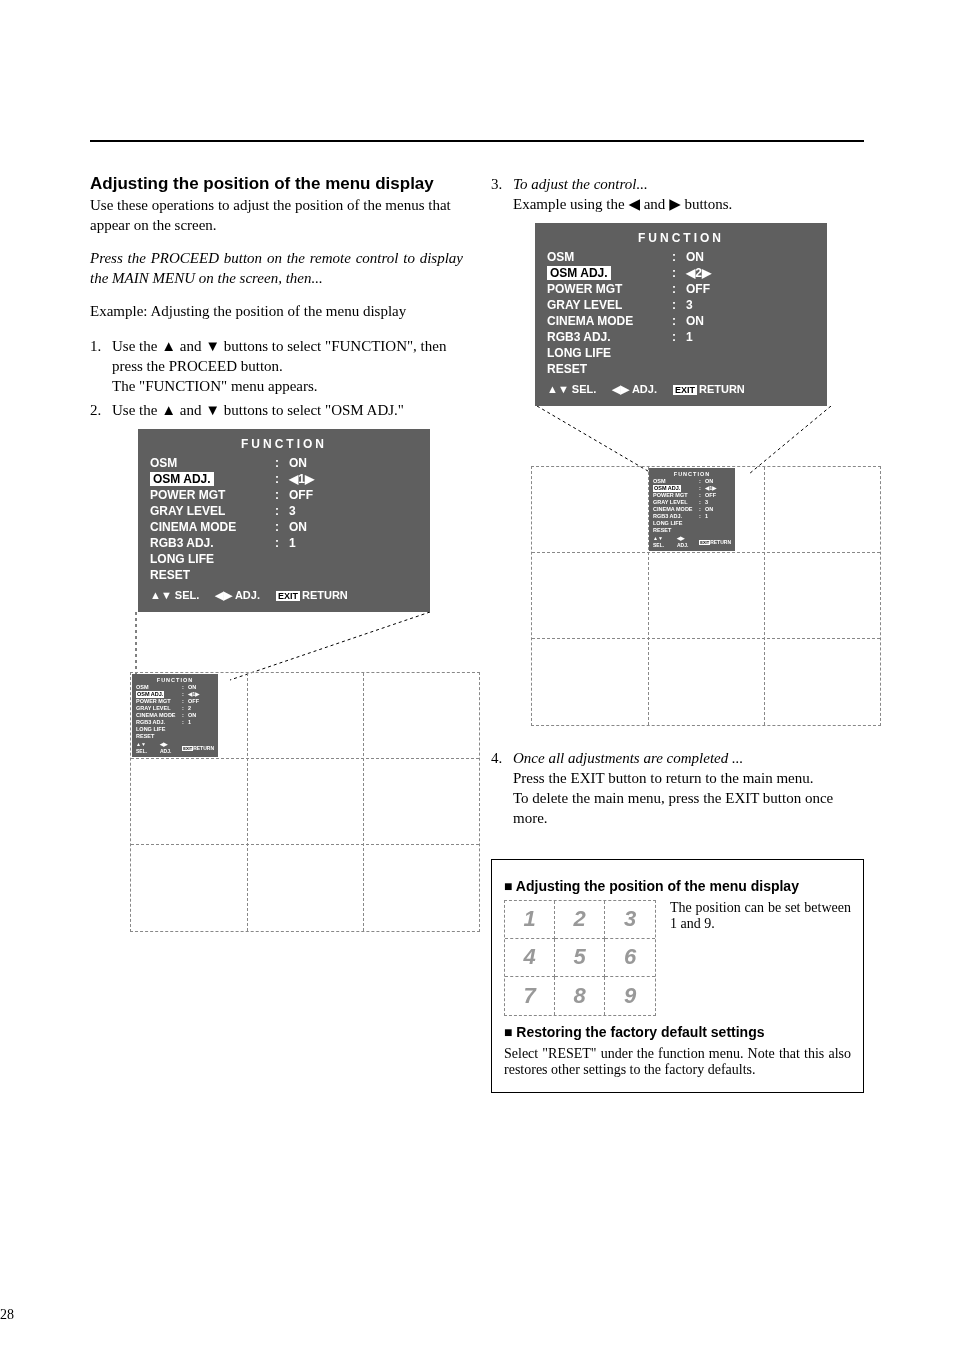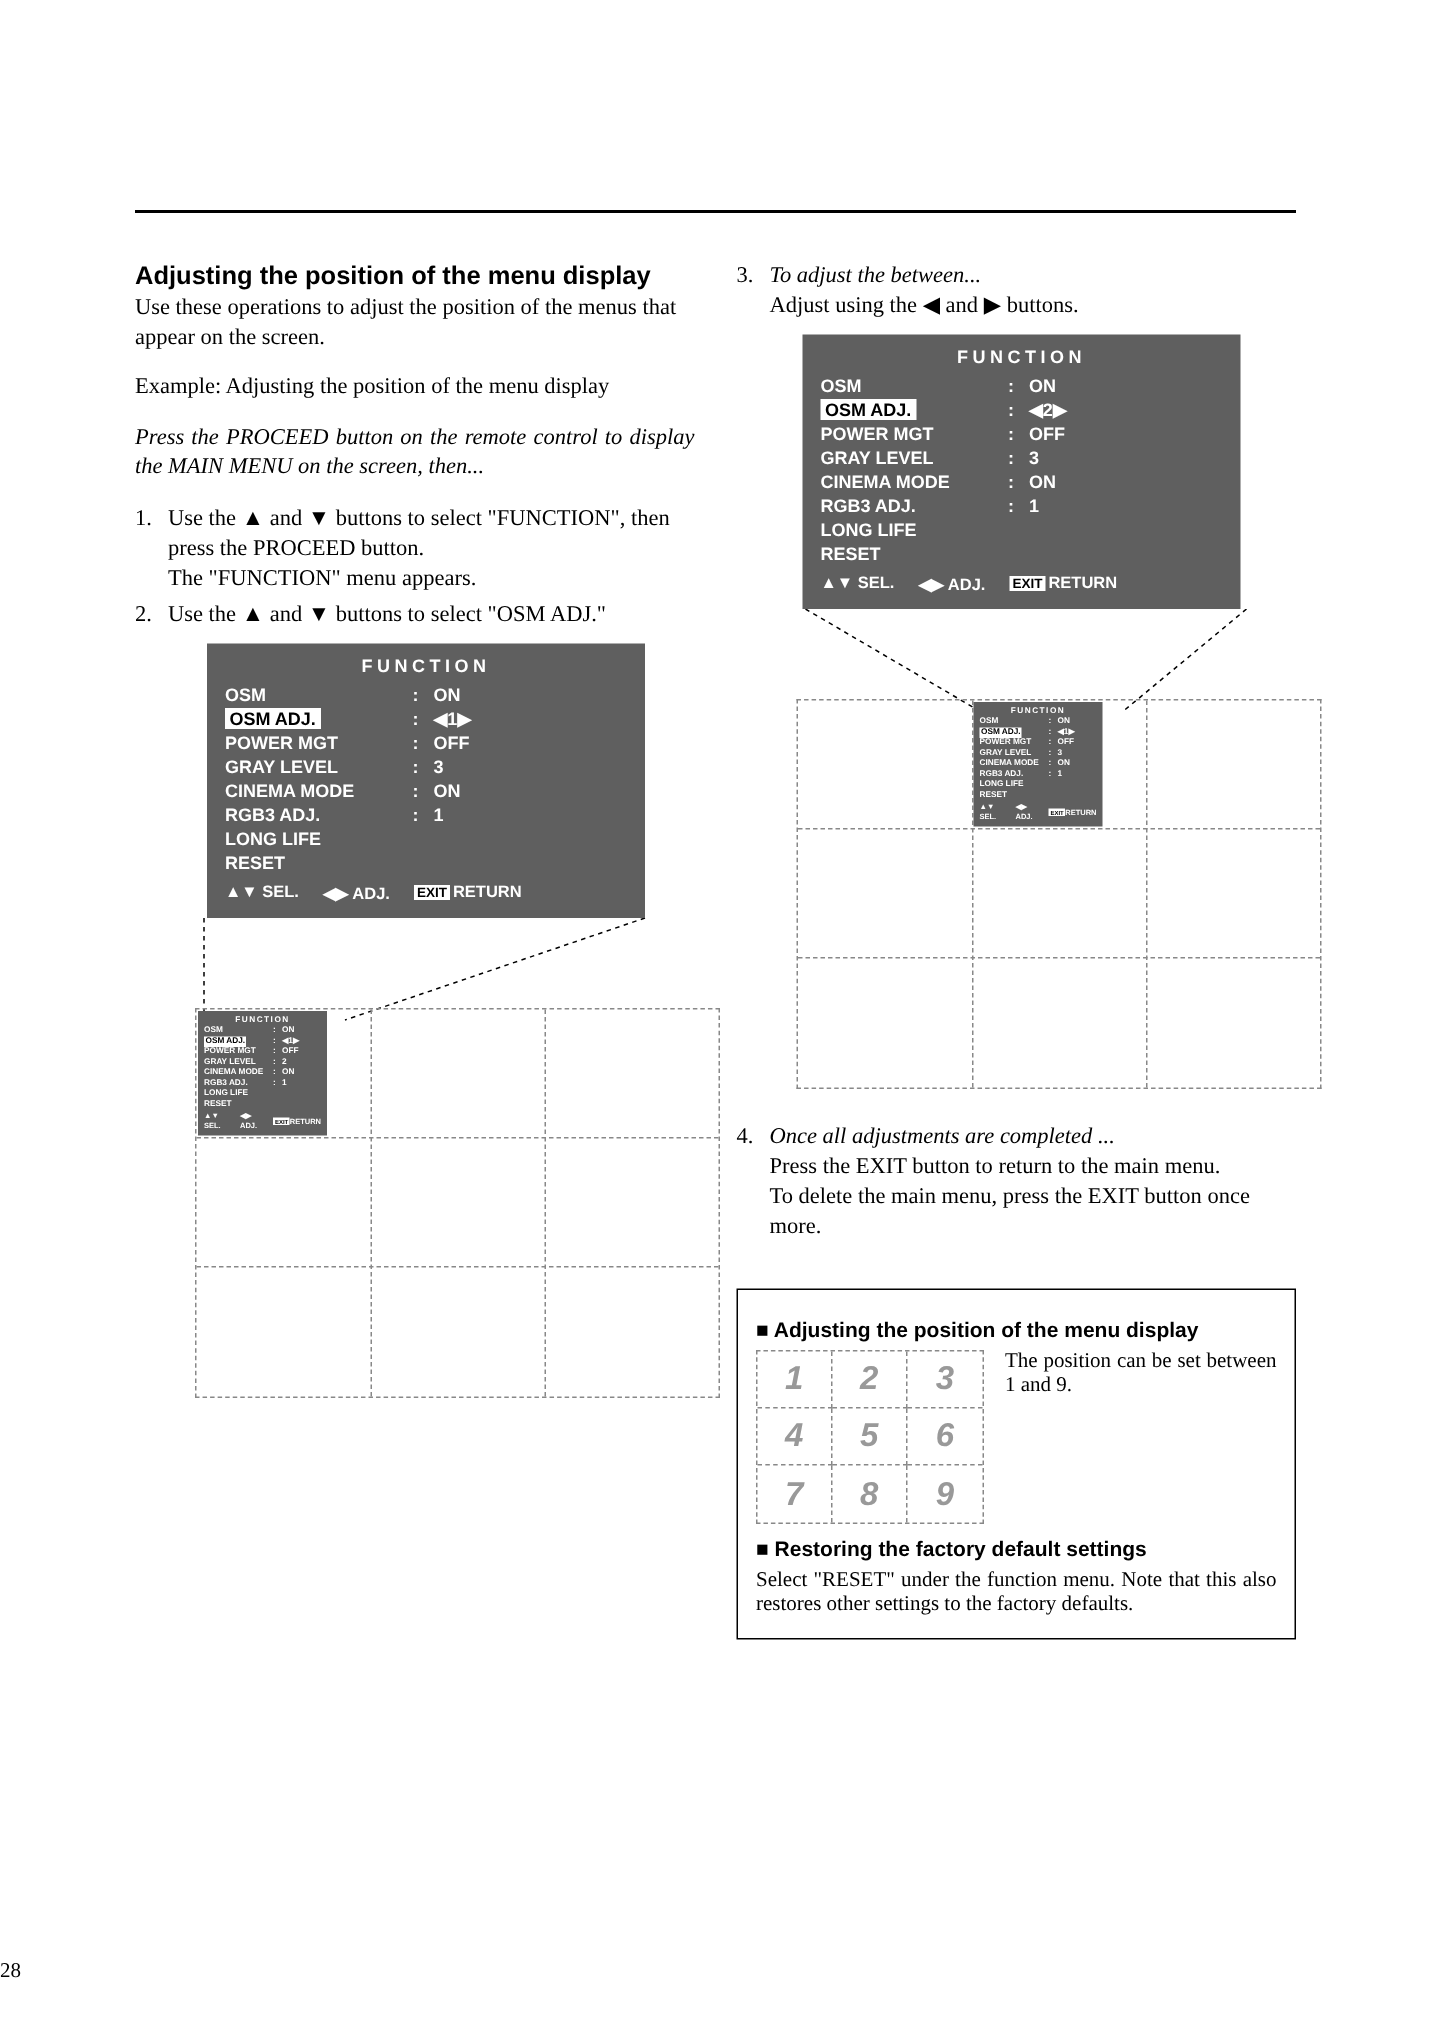--- a/index.html
+++ b/index.html
@@ -244,23 +244,23 @@
 
 <div class="page">
   <div class="hr-top"></div>
 
   <div class="columns">
 
     <div class="col">
       <div class="heading">Adjusting the position of the menu display</div>
       <p class="body-text">Use these operations to adjust the position of the menus that appear on the screen.</p>
 
+      <p class="body-text italic justify">Press the PROCEED button on the remote control to display the MAIN MENU on the screen, then...</p>
+
       <p class="body-text">Example: Adjusting the position of the menu display</p>
-
-      <p class="body-text italic justify">Press the PROCEED button on the remote control to display the MAIN MENU on the screen, then...</p>
 
       <div class="step">
         <div class="num">1.</div>
         <div class="txt">
           <span>Use the </span><span class="tri">▲</span><span> and </span><span class="tri">▼</span><span> buttons to select "FUNCTION", then press the PROCEED button.</span><br>
           <span>The "FUNCTION" menu appears.</span>
         </div>
       </div>
 
       <div class="step">
@@ -373,22 +373,22 @@
               </div>
           </div>
         </div>
       </div>
     </div>
 
     <div class="col">
       <div class="step" style="margin-top:14px;">
         <div class="num">3.</div>
         <div class="txt">
-          <span class="italic">To adjust the between...</span><br>
-          <span>Adjust using the </span><span class="tri">◀</span><span> and </span><span class="tri">▶</span><span> buttons.</span>
+          <span class="italic">To adjust the control...</span><br>
+          <span>Example using the </span><span class="tri">◀</span><span> and </span><span class="tri">▶</span><span> buttons.</span>
         </div>
       </div>
 
       <div class="osd right">
         <div class="title">FUNCTION</div>
         <div class="row">
             <div class="label">OSM</div>
             <div class="colon">:</div>
             <div class="val">ON</div>
           </div>

